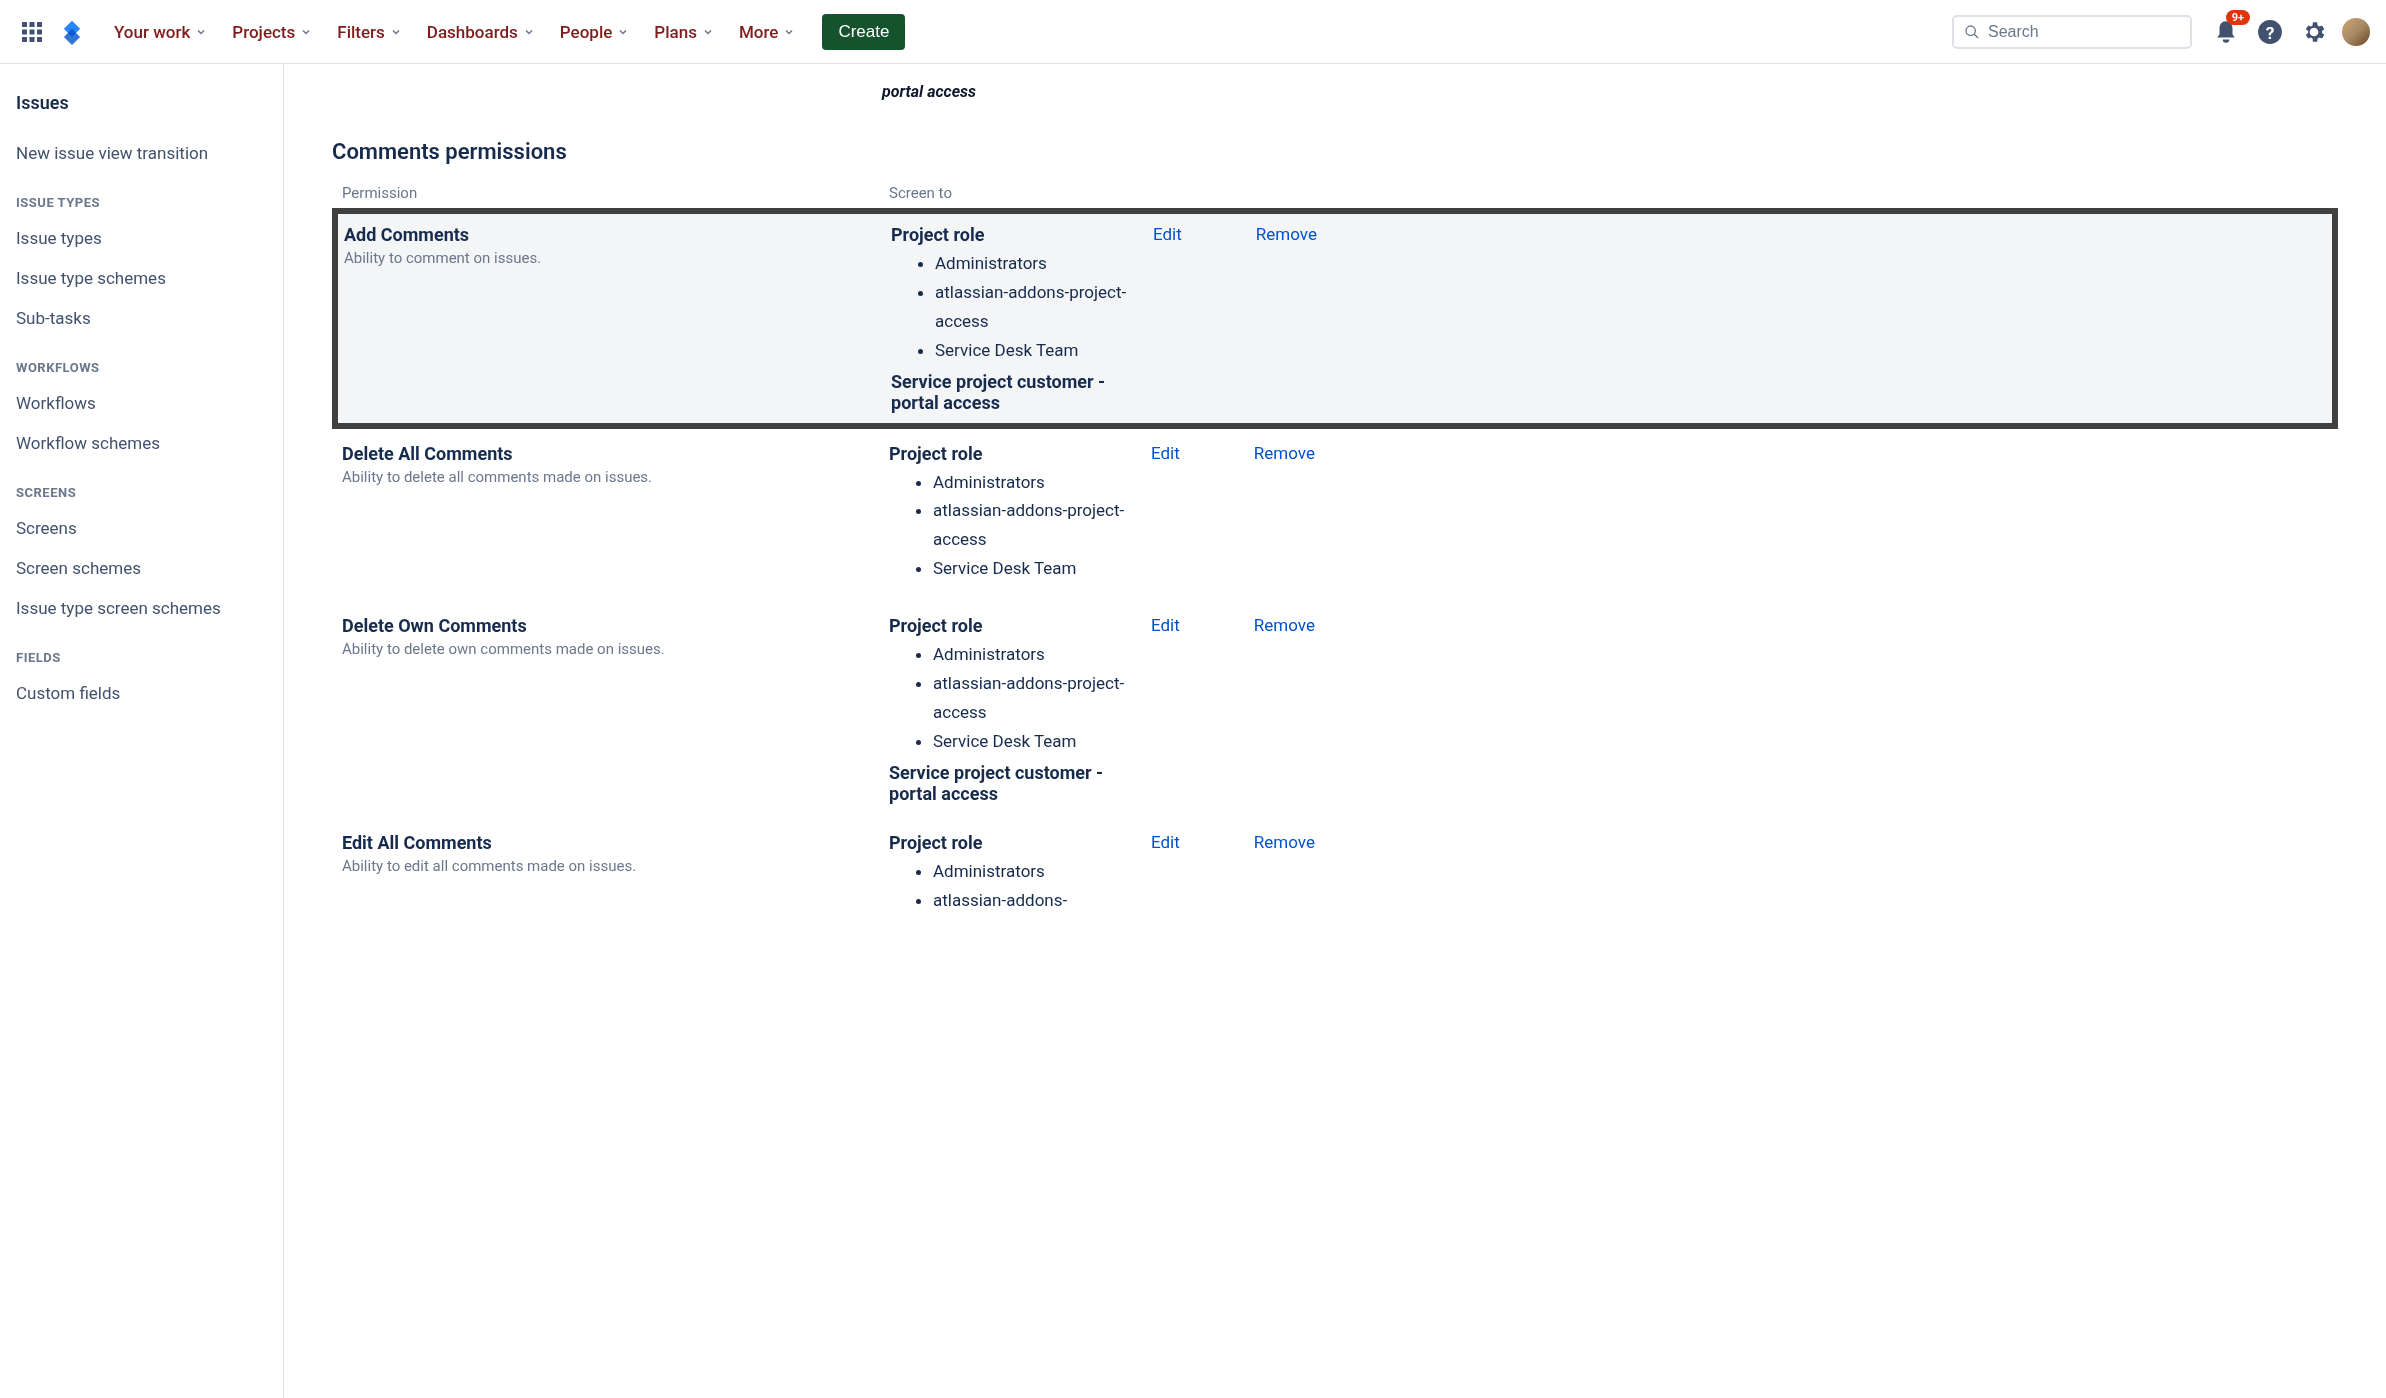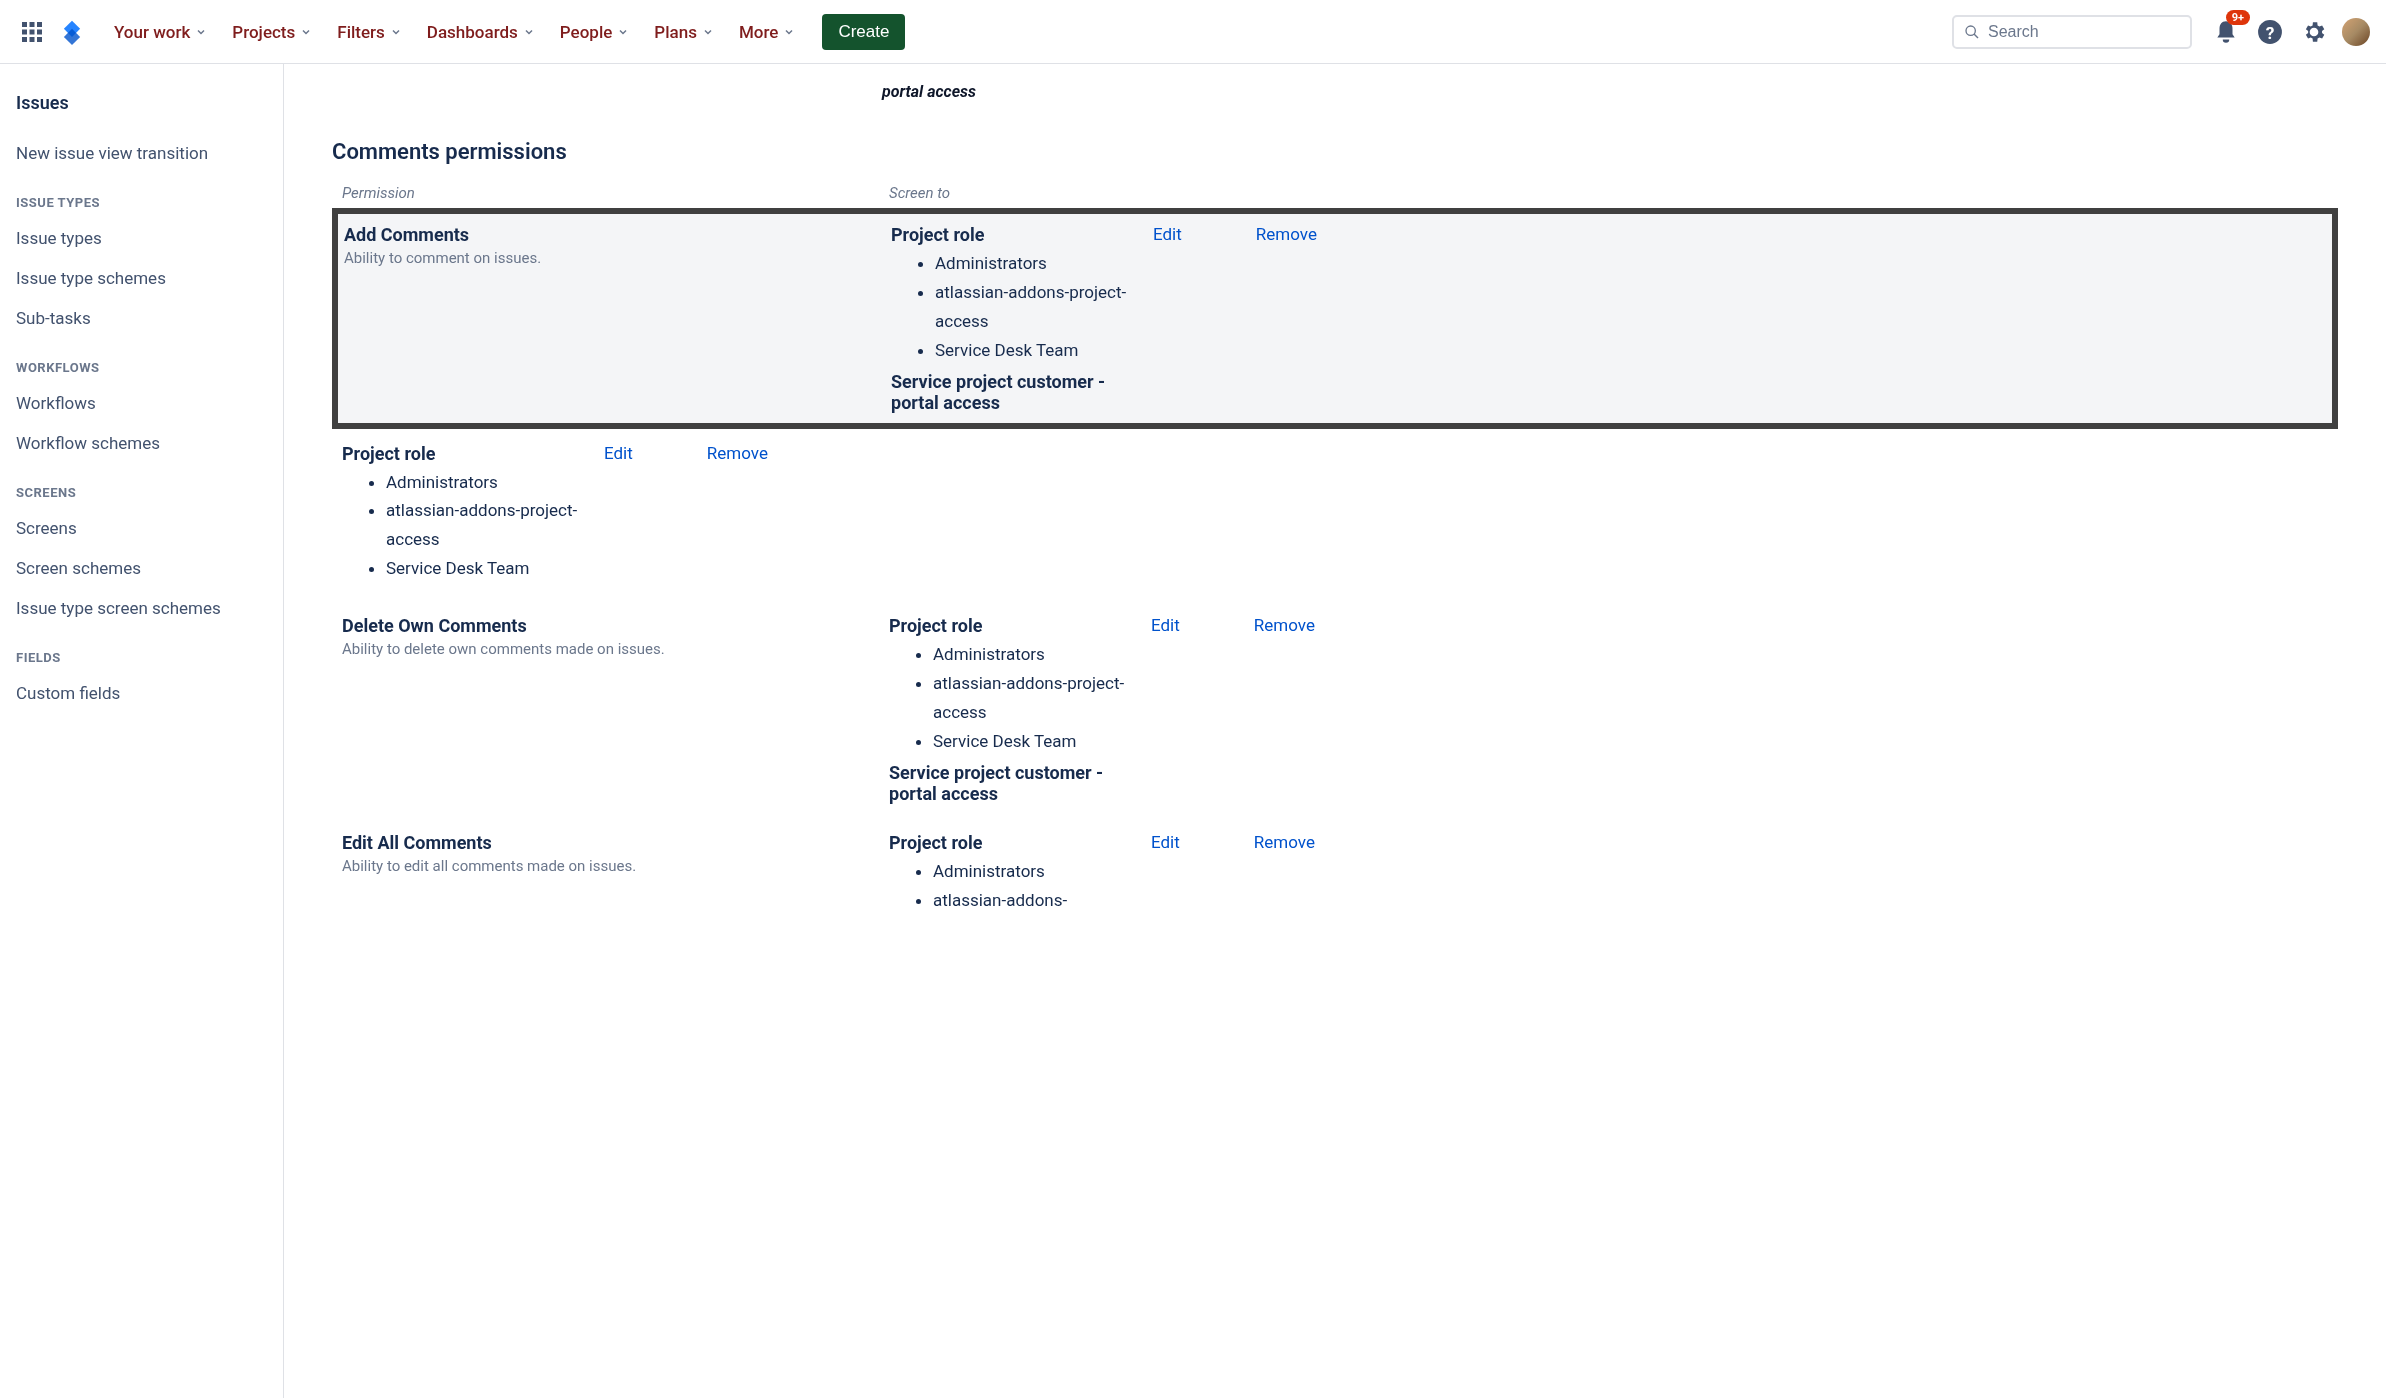--- a/index.html
+++ b/index.html
@@ -177,21 +177,20 @@
       margin: 30px 0 14px 0;
     }
     .perm-table {
       width: 100%;
     }
     .perm-header {
       display: flex;
       font-size: 15px;
       color: #6B778C;
       padding: 6px 10px;
-      font-style: italic;
     }
     .perm-header .col-perm { width: 547px; }
     .perm-header .col-granted { flex: 1; }
     .perm-row {
       display: flex;
       padding: 14px 10px;
       border-top: 1px solid #transparent;
     }
     .perm-row.highlighted {
       border: 6px solid #404040;
@@ -407,20 +406,24 @@
                 <li>Service Desk Team</li>
               </ul>
               <div class="granted-extra">Service project customer - portal access</div>
             </div>
             <div class="col-actions">
               <span class="action-link">Edit</span>
               <span class="action-link">Remove</span>
             </div>
           </div>
           <div class="perm-row">
+            <div class="col-perm">
+              <div class="perm-name">Delete All Comments</div>
+              <div class="perm-desc">Ability to delete all comments made on issues.</div>
+            </div>
             <div class="col-granted">
               <div class="granted-label">Project role</div>
               <ul class="granted-list">
                 <li>Administrators</li>
                 <li>atlassian-addons-project-access</li>
                 <li>Service Desk Team</li>
               </ul>
             </div>
             <div class="col-actions">
               <span class="action-link">Edit</span>

